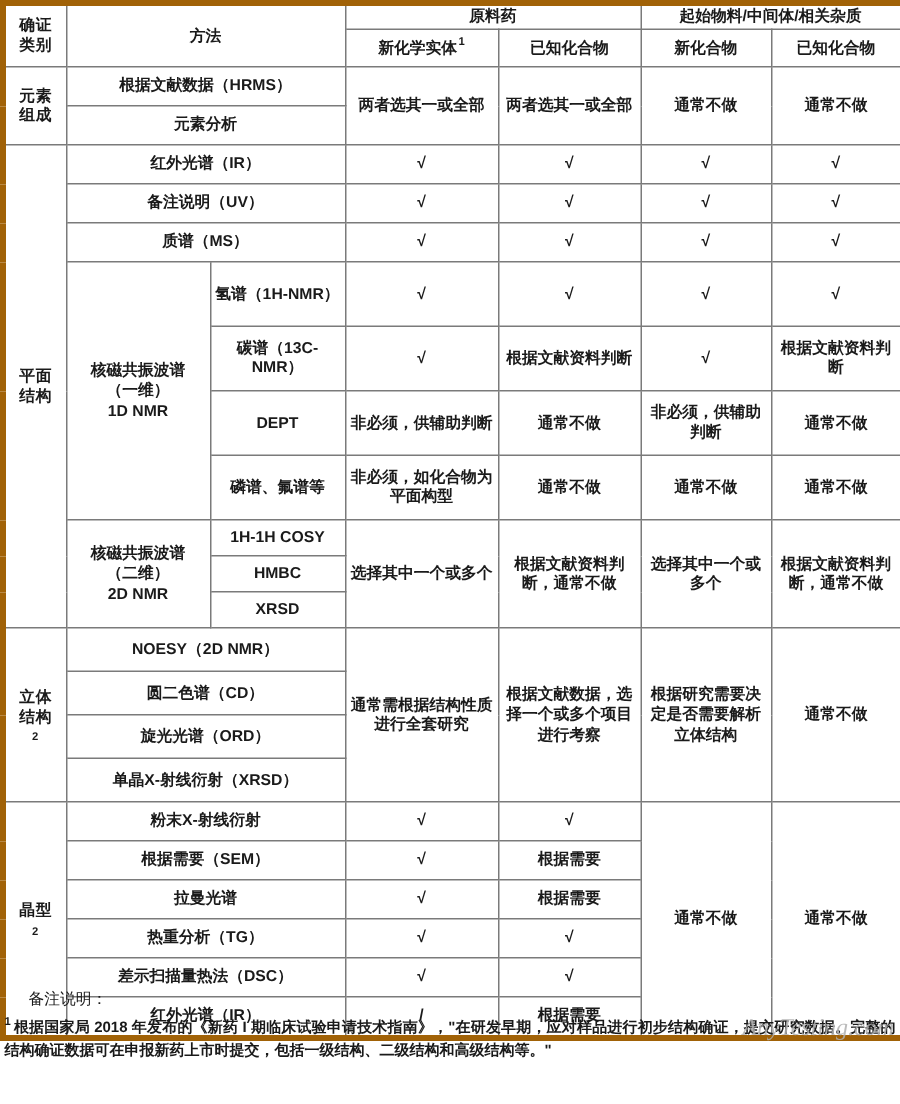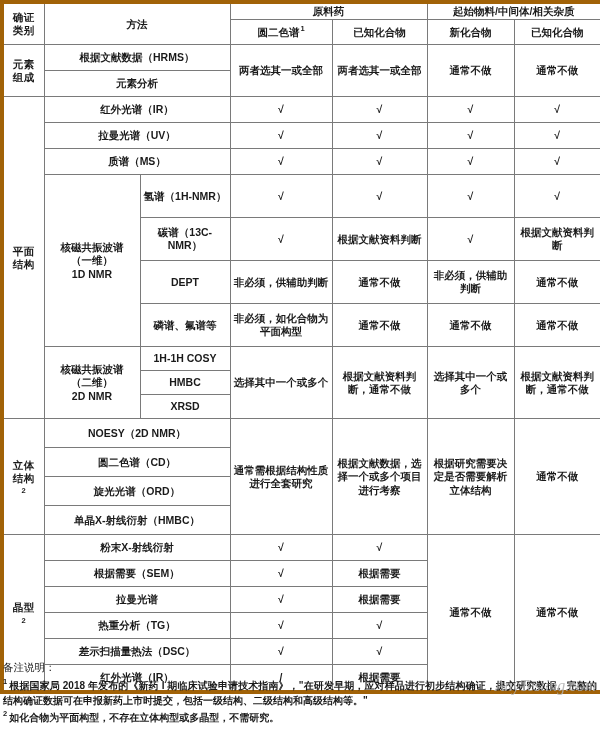--- a/index.html
+++ b/index.html
@@ -71,22 +71,23 @@
     position: absolute;
     left: 0;
     top: 658px;
     width: 600px;
     box-sizing: border-box;
     padding: 2px 3px 0 3px;
   }
   .notes-title {
     font-size: 10.5px;
     line-height: 1.5;
-    margin: 0 0 2px 0;
+    margin: 0 0 2px 16px;
     color: #1a1a1a;
+    font-family: Liberation Mono, monospace;
   }
   .note-item {
     font-size: 10px;
     line-height: 1.55;
     margin: 0 0 1px 0;
     color: #1a1a1a;
     text-align: justify;
     font-weight: bold;
   }
   .note-item .marker {
@@ -145,21 +146,21 @@
       <tr>
         <td class="cat" rowspan="2" style="height:22px">
           <span>确证</span><br>
           <span>类别</span>
         </td>
         <td class="hdr" rowspan="2" colspan="2">方法</td>
         <td class="hdr" colspan="2">原料药</td>
         <td class="hdr" colspan="2">起始物料/中间体/相关杂质</td>
       </tr>
       <tr>
-        <td class="hdr" style="height:22px"><span>圆二色谱</span><sup class="fn">1</sup></td>
+        <td class="hdr" style="height:22px"><span>新化学实体</span><sup class="fn">1</sup></td>
         <td class="hdr">已知化合物</td>
         <td class="hdr">新化合物</td>
         <td class="hdr">已知化合物</td>
       </tr>
 
       <tr>
         <td class="cat" rowspan="2">
           <span>元素</span><br>
           <span>组成</span>
         </td>
@@ -178,21 +179,21 @@
           <span>平面</span><br>
           <span>结构</span>
         </td>
         <td class="method" colspan="2" style="height:23px">红外光谱（IR）</td>
         <td class="tick">√</td>
         <td class="tick">√</td>
         <td class="tick">√</td>
         <td class="tick">√</td>
       </tr>
       <tr>
-        <td class="method" colspan="2" style="height:23px">拉曼光谱（UV）</td>
+        <td class="method" colspan="2" style="height:23px">备注说明（UV）</td>
         <td class="tick">√</td>
         <td class="tick">√</td>
         <td class="tick">√</td>
         <td class="tick">√</td>
       </tr>
       <tr>
         <td class="method" colspan="2" style="height:23px">质谱（MS）</td>
         <td class="tick">√</td>
         <td class="tick">√</td>
         <td class="tick">√</td>
@@ -264,21 +265,21 @@
         <td rowspan="4">根据研究需要决定是否需要解析立体结构</td>
         <td rowspan="4">通常不做</td>
       </tr>
       <tr>
         <td class="method" colspan="2" style="height:26px">圆二色谱（CD）</td>
       </tr>
       <tr>
         <td class="method" colspan="2" style="height:26px">旋光光谱（ORD）</td>
       </tr>
       <tr>
-        <td class="method" colspan="2" style="height:26px">单晶X-射线衍射（HMBC）</td>
+        <td class="method" colspan="2" style="height:26px">单晶X-射线衍射（XRSD）</td>
       </tr>
 
       <tr>
         <td class="cat" rowspan="6">
           <span>晶型</span>
           <span class="supnum">2</span>
         </td>
         <td class="method" colspan="2" style="height:23px">粉末X-射线衍射</td>
         <td class="tick">√</td>
         <td class="tick">√</td>
@@ -309,20 +310,19 @@
         <td class="method" colspan="2" style="height:23px">红外光谱（IR）</td>
         <td class="tick">/</td>
         <td>根据需要</td>
       </tr>
     </tbody>
   </table>
 
   <div class="notes">
     <p class="notes-title">备注说明：</p>
     <p class="note-item"><span class="marker">1</span><span>根据国家局 2018 年发布的《新药 I 期临床试验申请技术指南》，"在研发早期，应对样品进行初步结构确证，提交研究数据。完整的结构确证数据可在申报新药上市时提交，包括一级结构、二级结构和高级结构等。"</span></p>
-    <p class="note-item"><span class="marker">2</span><span>如化合物为平面构型，不存在立体构型或多晶型，不需研究。</span></p>
   </div>
 
   <div class="watermark">
     <div class="wm-en">AnyTesting.com</div>
   </div>
 
 </div>
 
 </body></html>

